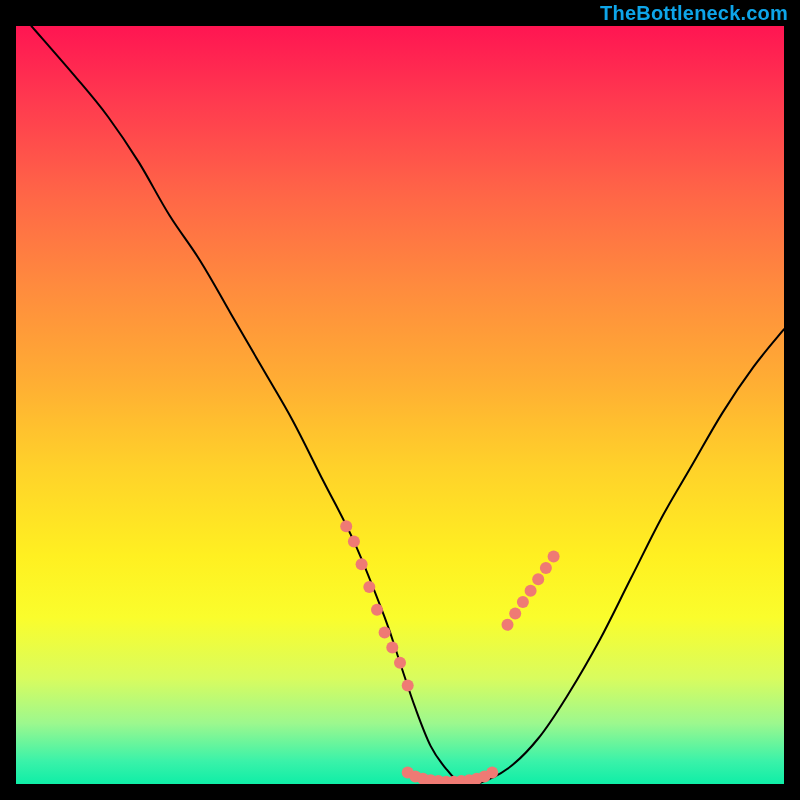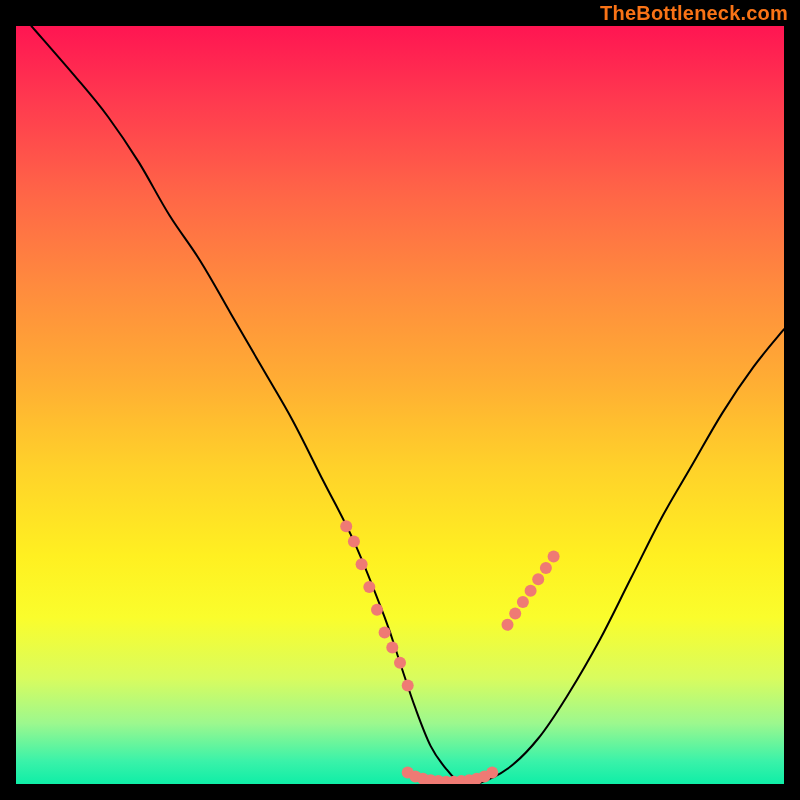--- a/index.html
+++ b/index.html
@@ -48,21 +48,21 @@
   }
   .svg-layer {
     position: absolute;
     inset: 0;
   }
   .watermark {
     position: absolute;
     top: 3px;
     right: 12px;
     font: 600 20px/1 "Segoe UI", Arial, sans-serif;
-    color: #f97316;
+    color: #0ea5e9;
     letter-spacing: 0.2px;
     user-select: none;
   }
 </style>
 </head>
 <body>
 
 <div class="frame">
   <div class="watermark">TheBottleneck.com</div>
   <div class="plot">

